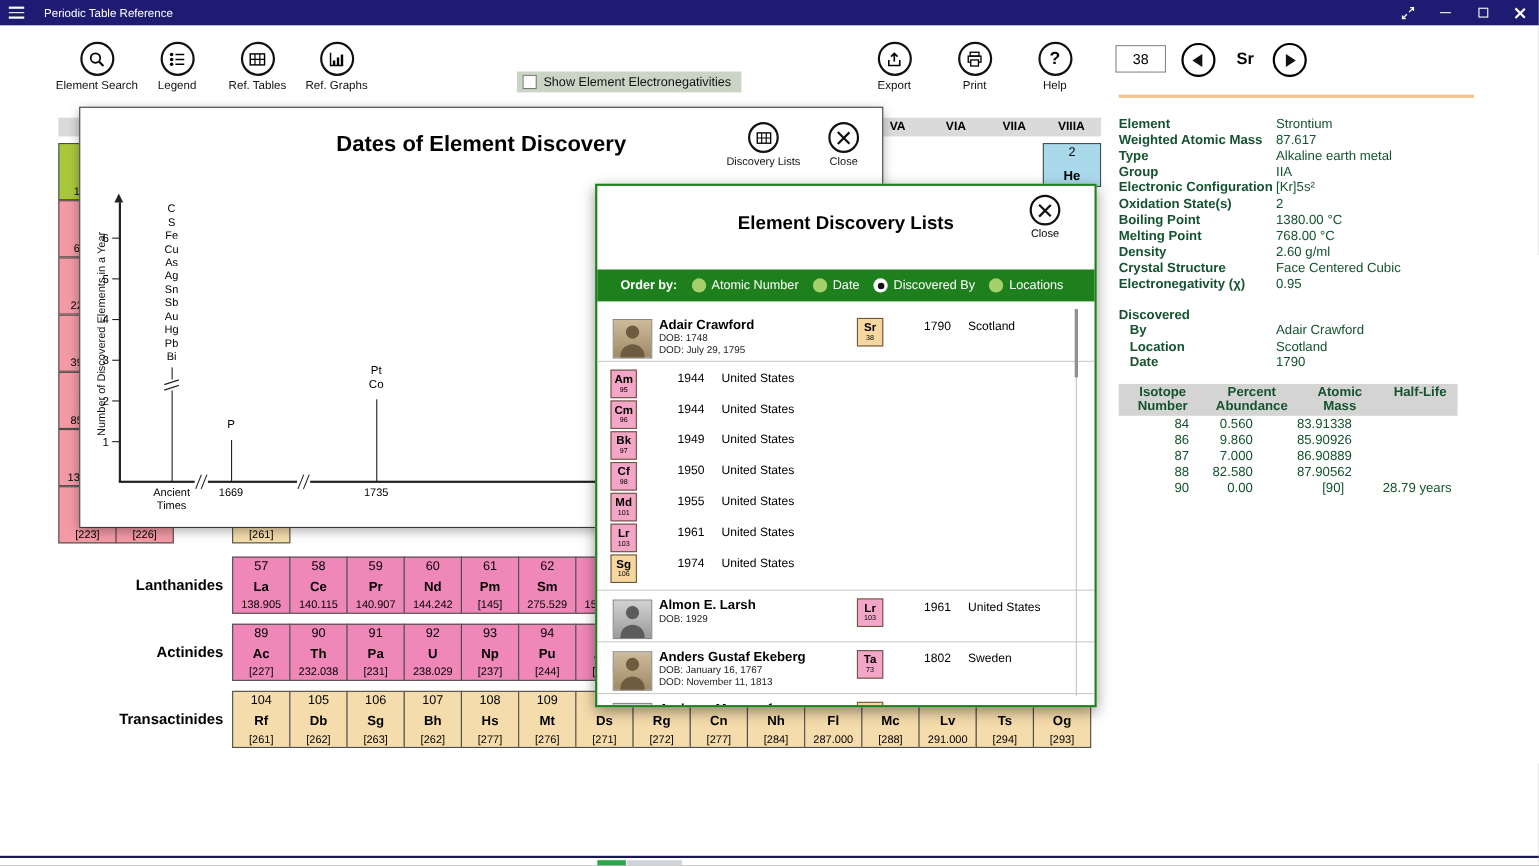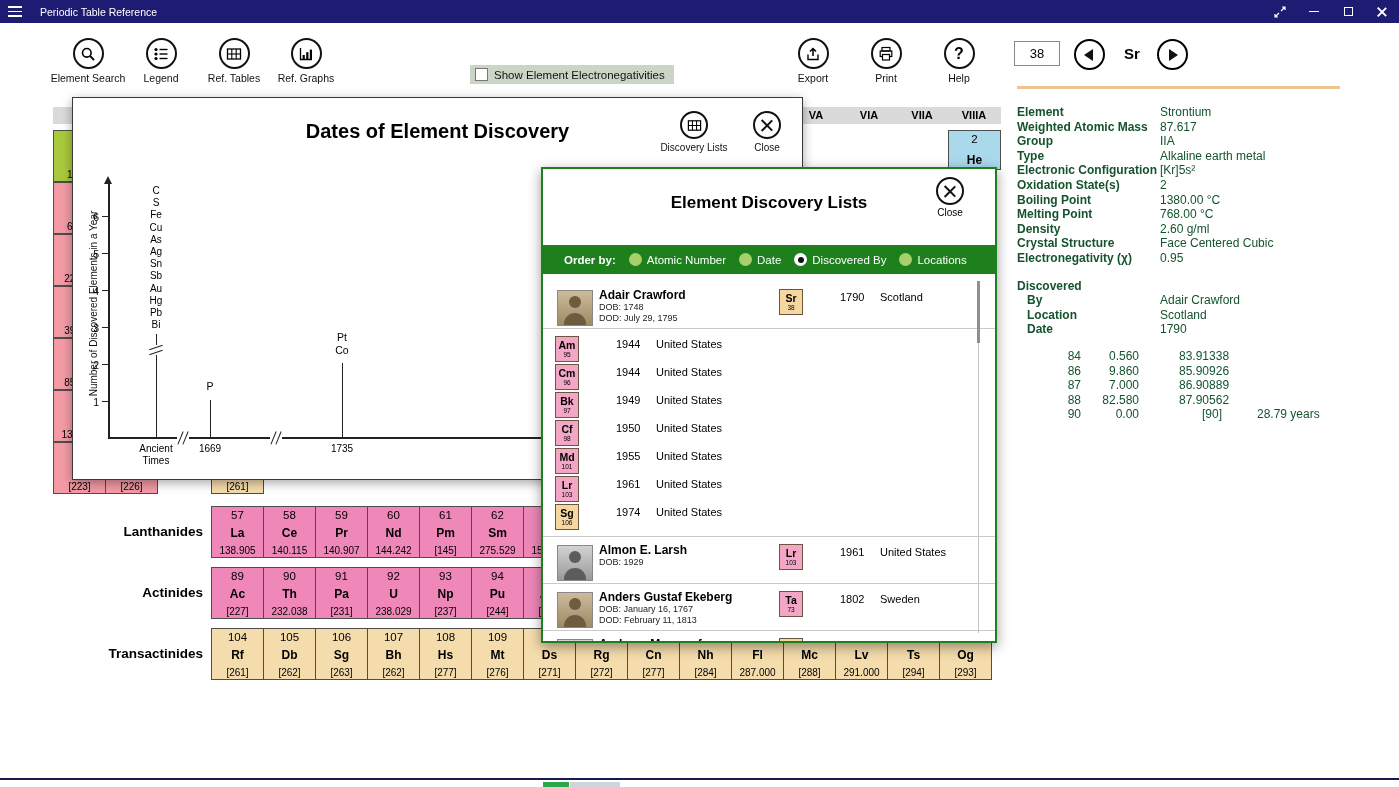--- a/index.html
+++ b/index.html
@@ -275,25 +275,25 @@
     <div>
         <div class="prop-row">
           <span class="prop-label">Element</span><span class="prop-value">Strontium</span>
         </div>
 
         <div class="prop-row">
           <span class="prop-label">Weighted Atomic Mass</span><span class="prop-value">87.617</span>
         </div>
 
         <div class="prop-row">
+          <span class="prop-label">Type</span><span class="prop-value">Alkaline earth metal</span>
+        </div>
+
+        <div class="prop-row">
           <span class="prop-label">Group</span><span class="prop-value">IIA</span>
-        </div>
-
-        <div class="prop-row">
-          <span class="prop-label">Type</span><span class="prop-value">Alkaline earth metal</span>
         </div>
 
         <div class="prop-row">
           <span class="prop-label">Electronic Configuration</span><span class="prop-value">[Kr]5s²</span>
         </div>
 
         <div class="prop-row">
           <span class="prop-label">Oxidation State(s)</span><span class="prop-value">2</span>
         </div>
 
@@ -327,20 +327,38 @@
           <div class="disc-row2">
             <span class="prop-label">Location</span><span>Scotland</span>
           </div>
 
           <div class="disc-row2">
             <span class="prop-label">Date</span><span>1790</span>
           </div>
         </div>
     </div>
     <div class="iso-table">
+      <div class="iso-head">
+        <div class="ic1">
+            <div>Isotope</div>
+            <div>Number</div>
+          </div>
+        <div class="ic2">
+            <div>Percent</div>
+            <div>Abundance</div>
+          </div>
+        <div class="ic3">
+            <div>Atomic</div>
+            <div>Mass</div>
+          </div>
+        <div class="ic4">
+            <div></div>
+            <div>Half-Life</div>
+          </div>
+      </div>
       <div>
           <div class="iso-row">
             <div class="ic1">84</div>
             <div class="ic2">0.560</div>
             <div class="ic3">83.91338</div>
             <div class="ic4"></div>
           </div>
 
           <div class="iso-row">
             <div class="ic1">86</div>
@@ -871,21 +889,21 @@
               </div>
             </div>
         </div>
 
         <div class="entry">
           <div class="entry-left">
             <div class="portrait" data-photo="sepia"></div>
             <div class="entry-info">
               <div class="entry-name">Anders Gustaf Ekeberg</div>
               <div class="entry-dob">DOB: January 16, 1767</div>
-              <div class="entry-dod">DOD: February 11, 1813</div>
+              <div class="entry-dod">DOD: November 11, 1813</div>
             </div>
           </div>
           <div class="entry-right">
               <div class="disc-row">
                 <span class="tile" data-color="pink">
                   <span class="tile-sym">Ta</span>
                   <span class="tile-num">73</span>
                 </span>
                 <span class="disc-year">1802</span>
                 <span class="disc-loc">Sweden</span>

